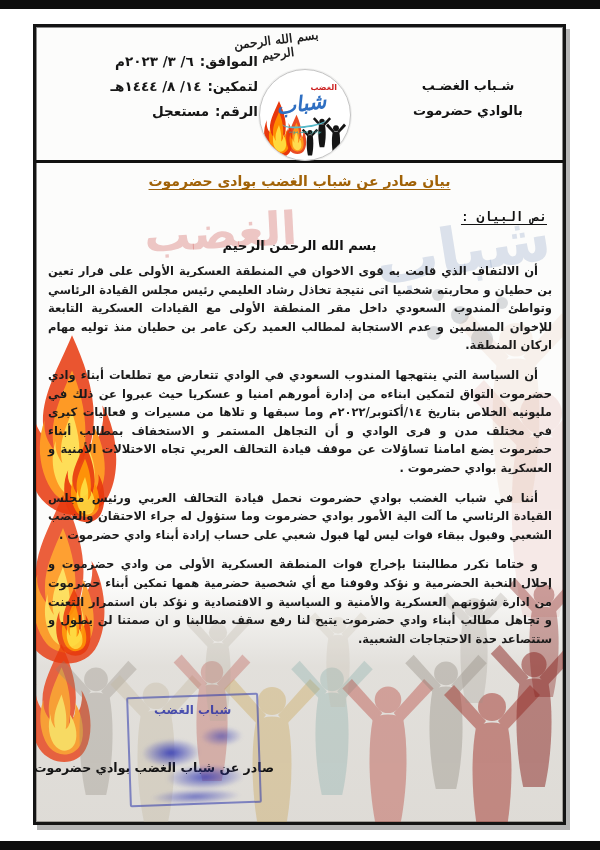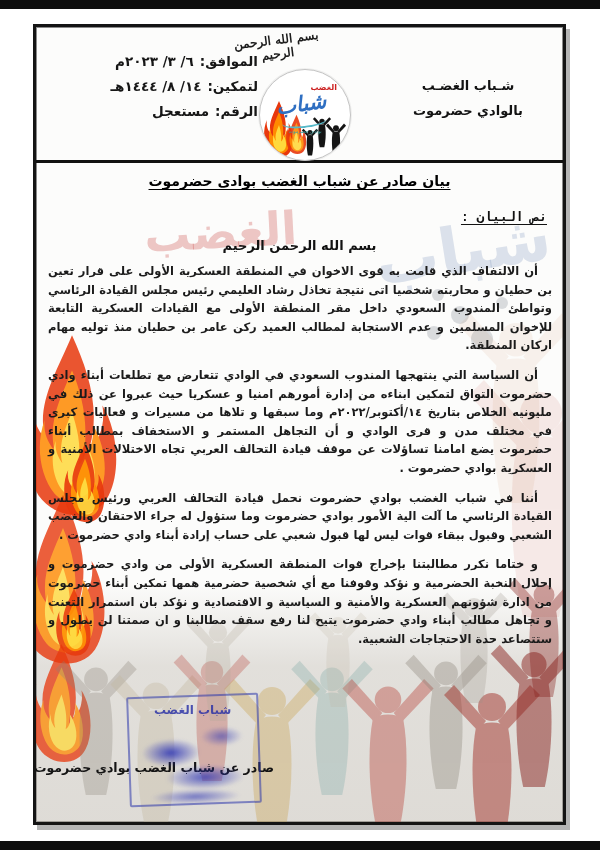--- a/index.html
+++ b/index.html
@@ -45,21 +45,21 @@
   .logo-txt-main { position:absolute; left:16px; top:22px; font-size:21px; font-weight:bold;
                    color:#2f6fc2; transform:rotate(-8deg); font-style:italic; }
   .logo-swoosh { position:absolute; left:22px; top:46px; width:44px; height:12px;
                  border-bottom:2px solid #56b8c8; border-radius:50%; transform:rotate(-6deg); }
   .logo-txt-sub { position:absolute; left:0; right:0; top:58px; text-align:center;
                   font-size:5px; color:#3aa0a0; }
   .logo-art { position:absolute; left:0; top:0; }
 
   
   .title { position:absolute; left:0; right:0; top:146px; text-align:center; direction:rtl;
-           font-size:14px; font-weight:bold; color:#000000;
+           font-size:14px; font-weight:bold; color:#a16207;
            text-decoration:underline; text-underline-offset:3px; }
   .section-label { position:absolute; right:16px; top:182px; direction:rtl;
                    font-size:13px; font-weight:bold; color:#121212;
                    text-decoration:underline; text-underline-offset:3px;font-family:Liberation Mono, monospace; }
   .basmala { position:absolute; left:0; right:0; top:211px; text-align:center; direction:rtl;
              font-size:13px; font-weight:bold; color:#121212; }
 
   .body-text { position:absolute; left:12px; right:11px; top:235px; direction:rtl; }
   .body-text p { font-size:11.5px; font-weight:bold; color:#1b1b1b; line-height:18.6px;
                  text-align:justify; text-indent:14px; margin-bottom:11px; }

